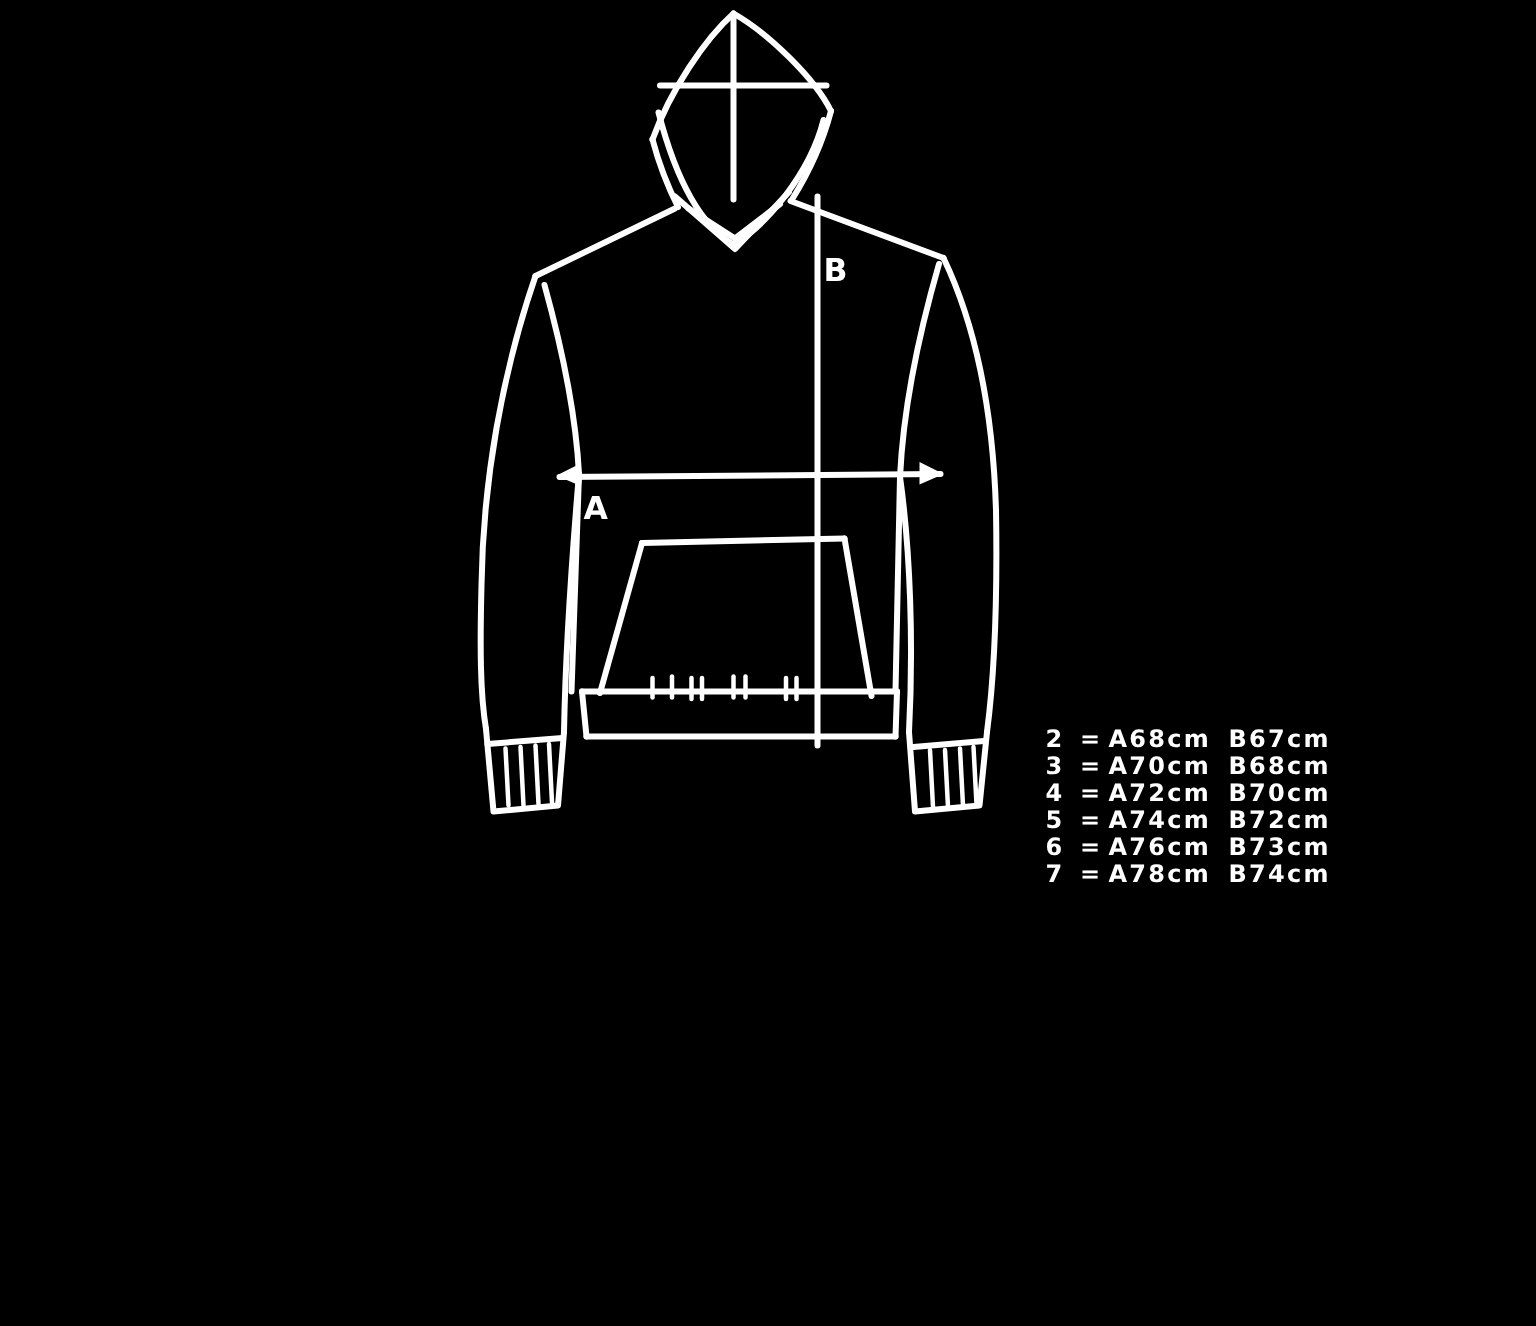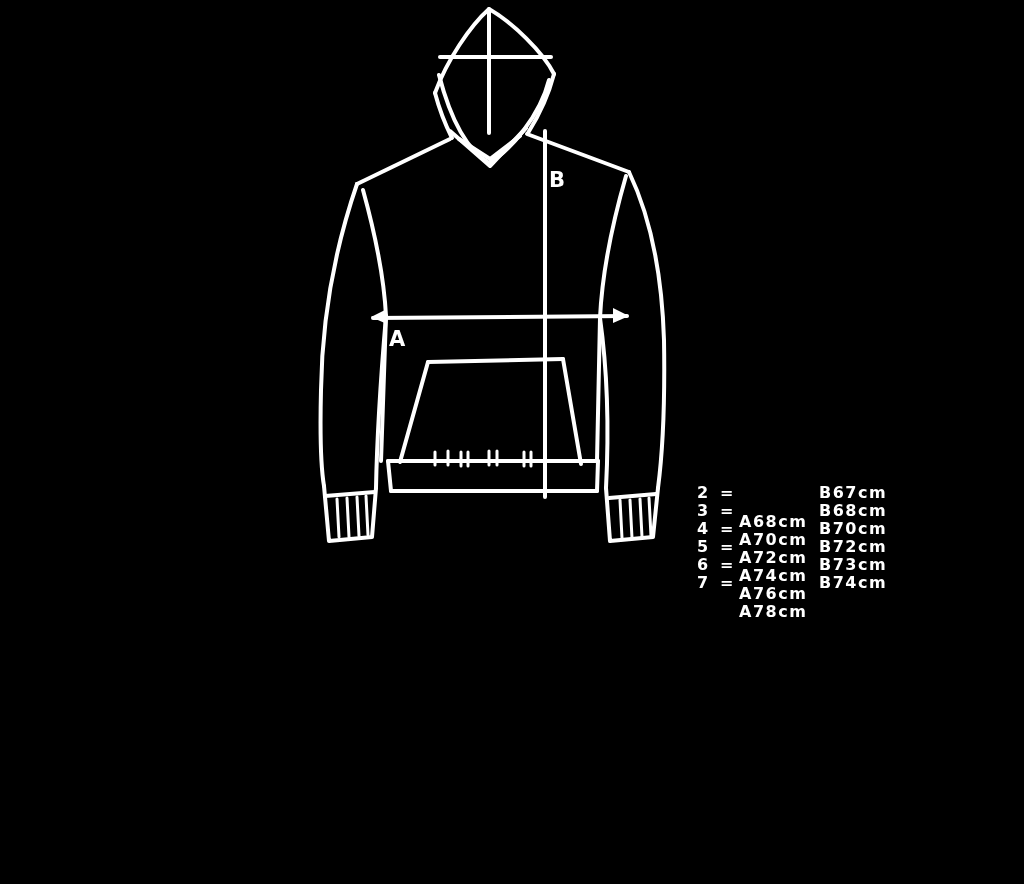--- a/index.html
+++ b/index.html
@@ -21,21 +21,21 @@
     font-weight:bold;font-size:21px;
   }
   .legend{
     position:absolute;left:697px;top:484px;
     color:#ffffff;font-weight:bold;font-size:16px;
     letter-spacing:1.5px;
   }
   .legend-row{display:flex;height:18px;line-height:18px;white-space:nowrap;}
   .col-size{width:23px;}
   .col-eq{width:19px;}
-  .col-a{width:80px;margin-top:29px;}
+  .col-a{width:80px;}
   .col-b{flex:1;}
 </style>
 </head>
 <body>
 
 <div class="stage">
 
   <svg class="diagram-svg" width="1024" height="884" viewBox="0 0 1024 884">
 
     <g>

